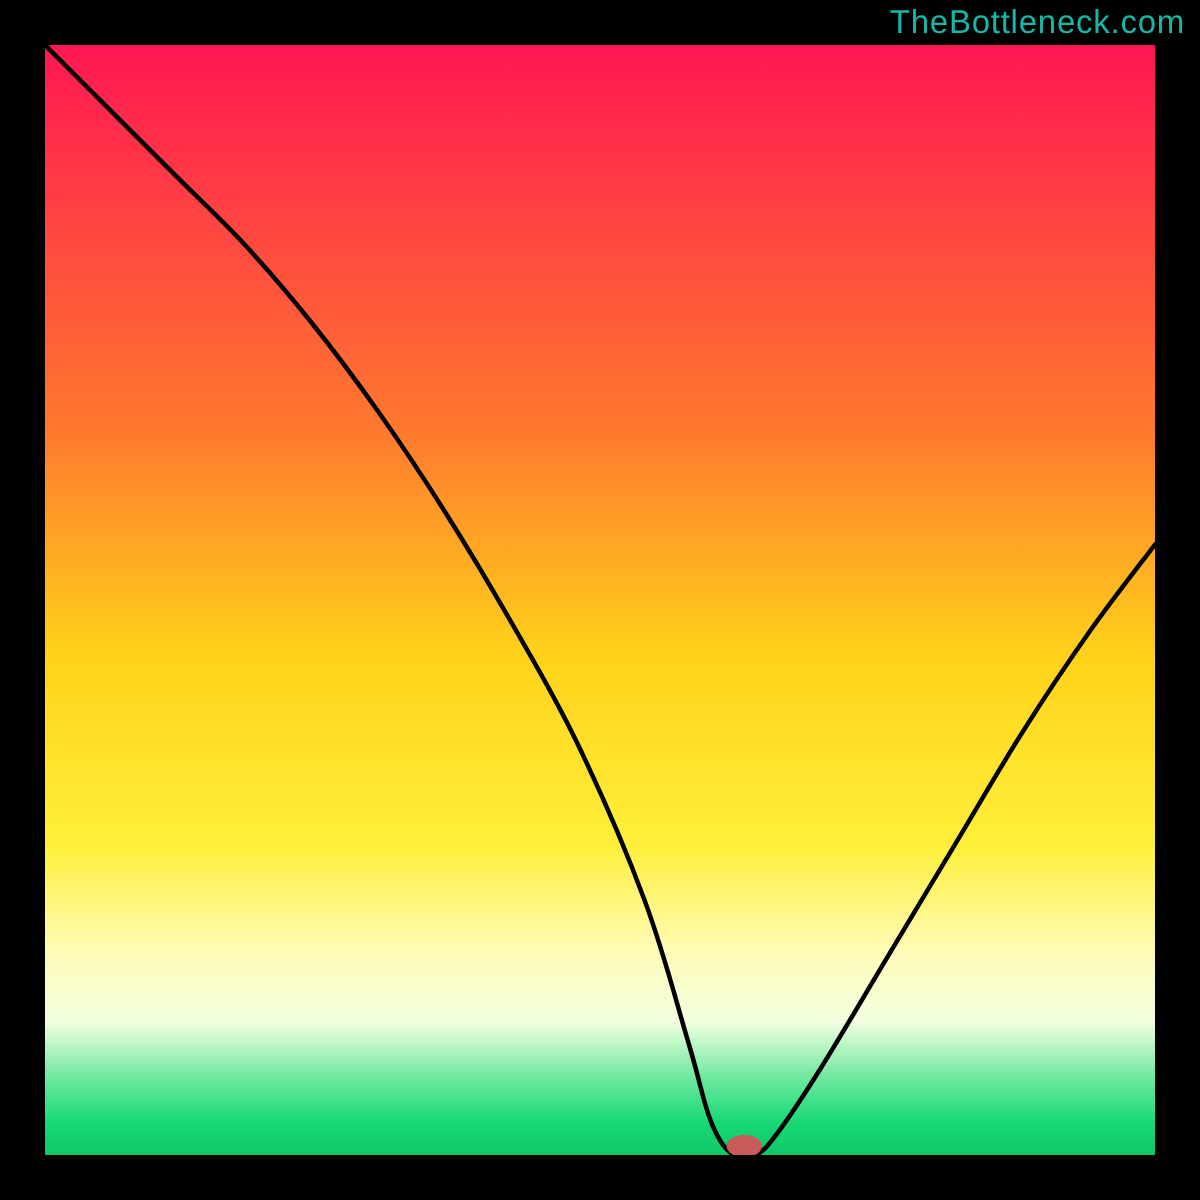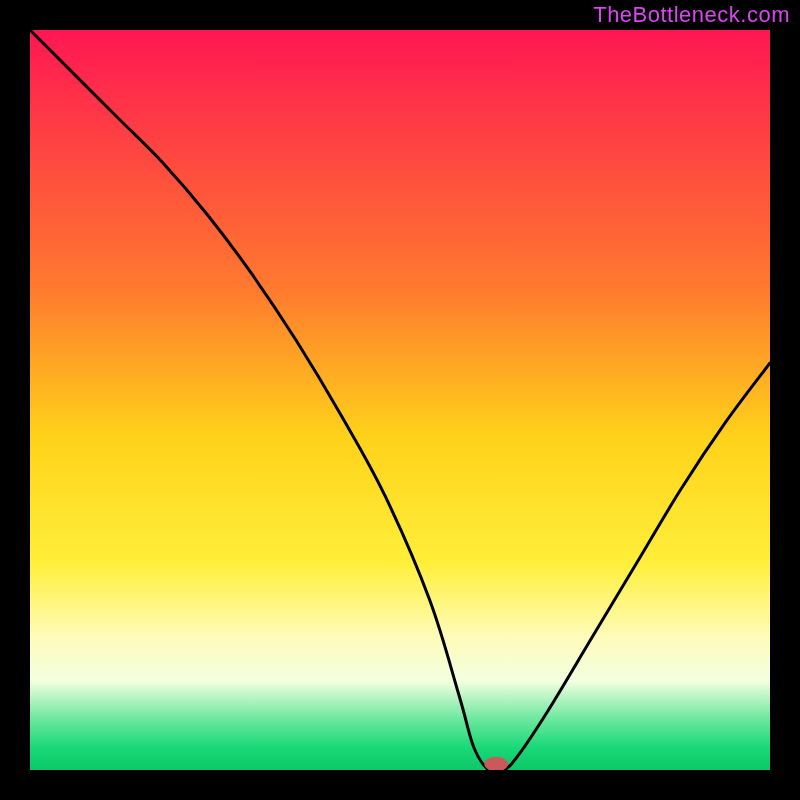--- a/index.html
+++ b/index.html
@@ -14,21 +14,21 @@
   .frame {
     position: relative;
     width: 800px;
     height: 800px;
     background: #000;
   }
   .watermark {
     position: absolute;
     top: 2px;
     right: 10px;
-    color: #d946ef;
+    color: #14b8a6;
     font-size: 22px;
     font-weight: 500;
     letter-spacing: 0.5px;
     z-index: 10;
   }
   
   .plot {
     position: absolute;
     left: 30px;
     top: 30px;

